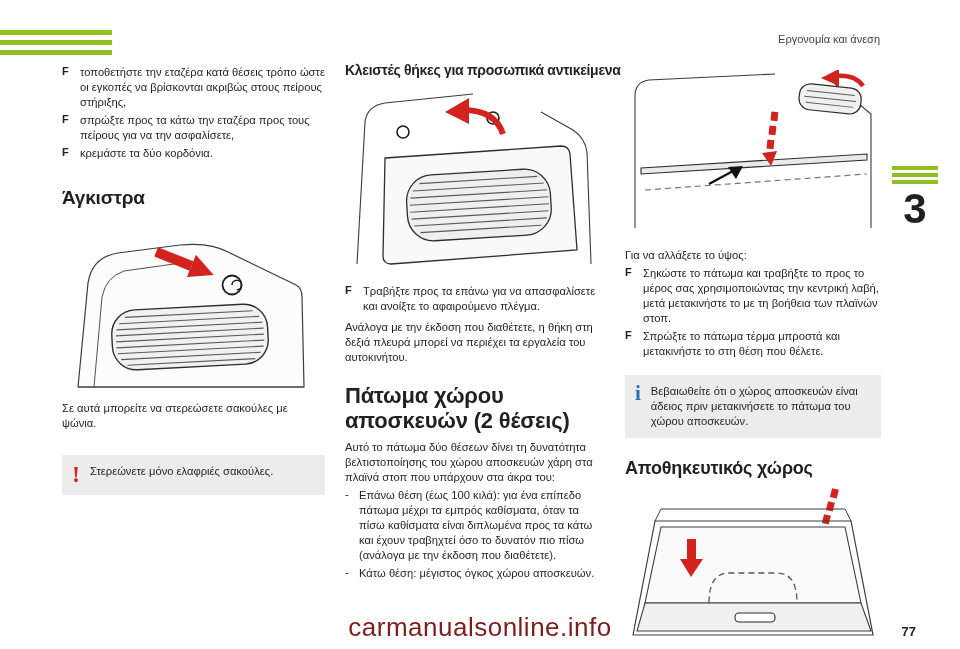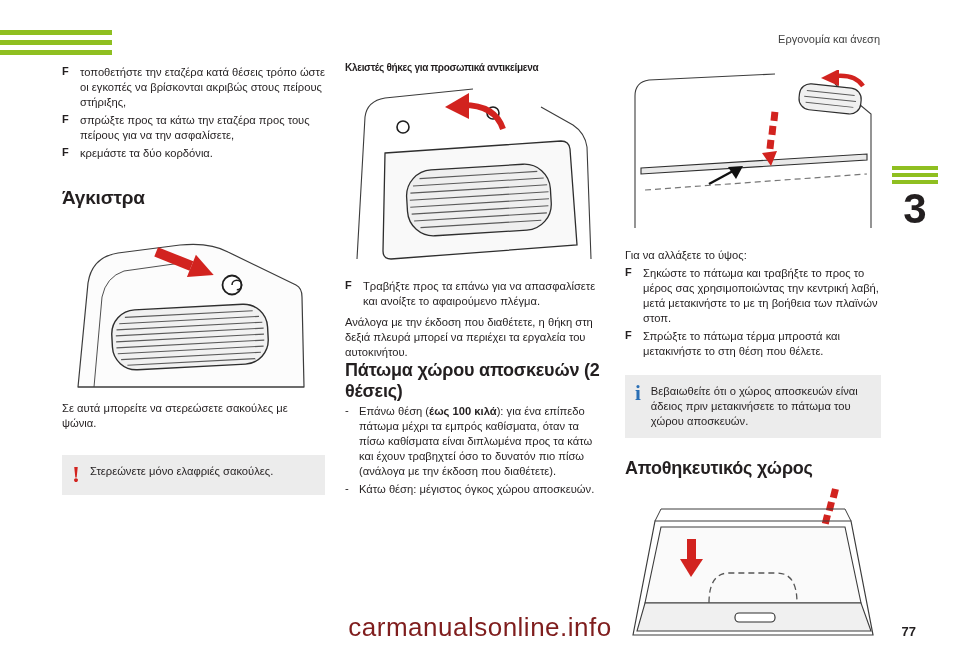--- a/index.html
+++ b/index.html
@@ -7,24 +7,24 @@
   body{font-family:"Liberation Sans",sans-serif;background:#fff;color:#231f20;position:relative;overflow:hidden}
   .txt{font-size:11.2px;line-height:1.34;color:#231f20}
   .col{position:absolute;top:62px}
   #col1{left:62px;width:263px}
   #col2{left:345px;width:258px}
   #col3{left:625px;width:256px}
   .fb{display:flex;gap:6px;margin-top:3px}
   .fb .fm{flex:0 0 12px;font-size:11px;font-weight:bold;color:#231f20}
   .db{display:flex;gap:6px;margin-top:3px}
   .db .dm{flex:0 0 8px;font-size:11.2px}
-  .b{font-weight:bold}
+  .b{font-weight:normal}
   .h1{font-weight:bold;font-size:19px;letter-spacing:-0.2px;margin-top:26px}
-  .h-fit{font-weight:bold;font-size:10px;white-space:nowrap;letter-spacing:-0.3px}
-  .h2g{font-weight:bold;font-size:18px;line-height:1.15;letter-spacing:-0.2px;margin-top:0}
+  .h-fit{font-weight:bold;font-size:14px;white-space:nowrap;letter-spacing:-0.3px}
+  .h2g{font-weight:bold;font-size:22px;line-height:1.15;letter-spacing:-0.2px;margin-top:18px}
   .h3g{font-weight:bold;font-size:18px;letter-spacing:-0.2px;margin-top:20px}
   .illus{margin-top:12px}
   .illus svg{display:block}
   .caption{margin-top:8px}
   .notice{background:#ececec;display:flex;gap:10px;padding:9px 10px;align-items:flex-start;margin-top:24px}
   .warn-glyph{color:#d2231f;font-family:"Liberation Serif",serif;font-weight:bold;font-size:24px;line-height:0.9}
   .info-glyph{color:#2a6fb5;font-family:"Liberation Serif",serif;font-weight:bold;font-size:21px;line-height:0.9}
   .mt6{margin-top:6px}.mt8{margin-top:16px}.mt16{margin-top:16px}
   .deco-bars{position:absolute;left:0;top:30px;width:112px}
   .deco-bars .bar{height:5px;background:#8fbf21;margin-bottom:5px}
@@ -142,20 +142,21 @@
 
     <div class="fb mt8">
       <span class="fm">F</span>
       <span class="txt">Τραβήξτε προς τα επάνω για να απασφαλίσετε και ανοίξτε το αφαιρούμενο πλέγμα.</span>
     </div>
 
     <p class="txt mt6">Ανάλογα με την έκδοση που διαθέτετε, η θήκη στη δεξιά πλευρά μπορεί να περιέχει τα εργαλεία του αυτοκινήτου.</p>
 
     <h2 class="h2g">Πάτωμα χώρου αποσκευών (2 θέσεις)</h2>
 
+    <p class="txt mt6">Αυτό το πάτωμα δύο θέσεων δίνει τη δυνατότητα βελτιστοποίησης του χώρου αποσκευών χάρη στα πλαϊνά στοπ που υπάρχουν στα άκρα του:</p>
 
     <div class="db">
       <span class="dm">-</span>
       <span class="txt"><span>Επάνω θέση (</span><span class="b">έως 100 κιλά</span><span>): για ένα επίπεδο πάτωμα μέχρι τα εμπρός καθίσματα, όταν τα πίσω καθίσματα είναι διπλωμένα προς τα κάτω και έχουν τραβηχτεί όσο το δυνατόν πιο πίσω (ανάλογα με την έκδοση που διαθέτετε).</span></span>
     </div>
     <div class="db">
       <span class="dm">-</span>
       <span class="txt"><span>Κάτω θέση: μέγιστος όγκος χώρου αποσκευών.</span><span class="b"></span><span></span></span>
     </div>
   </div>

